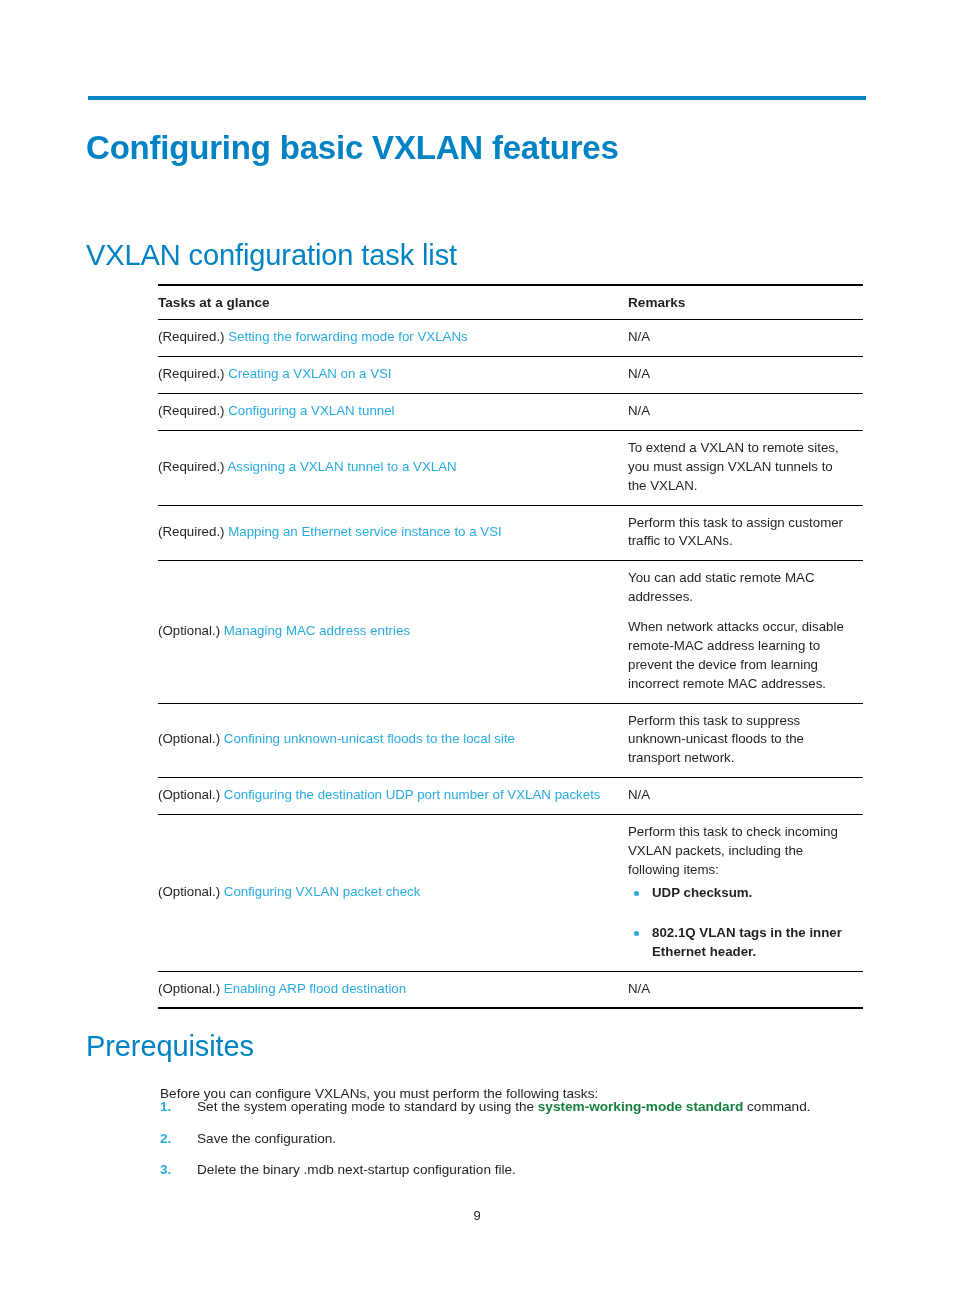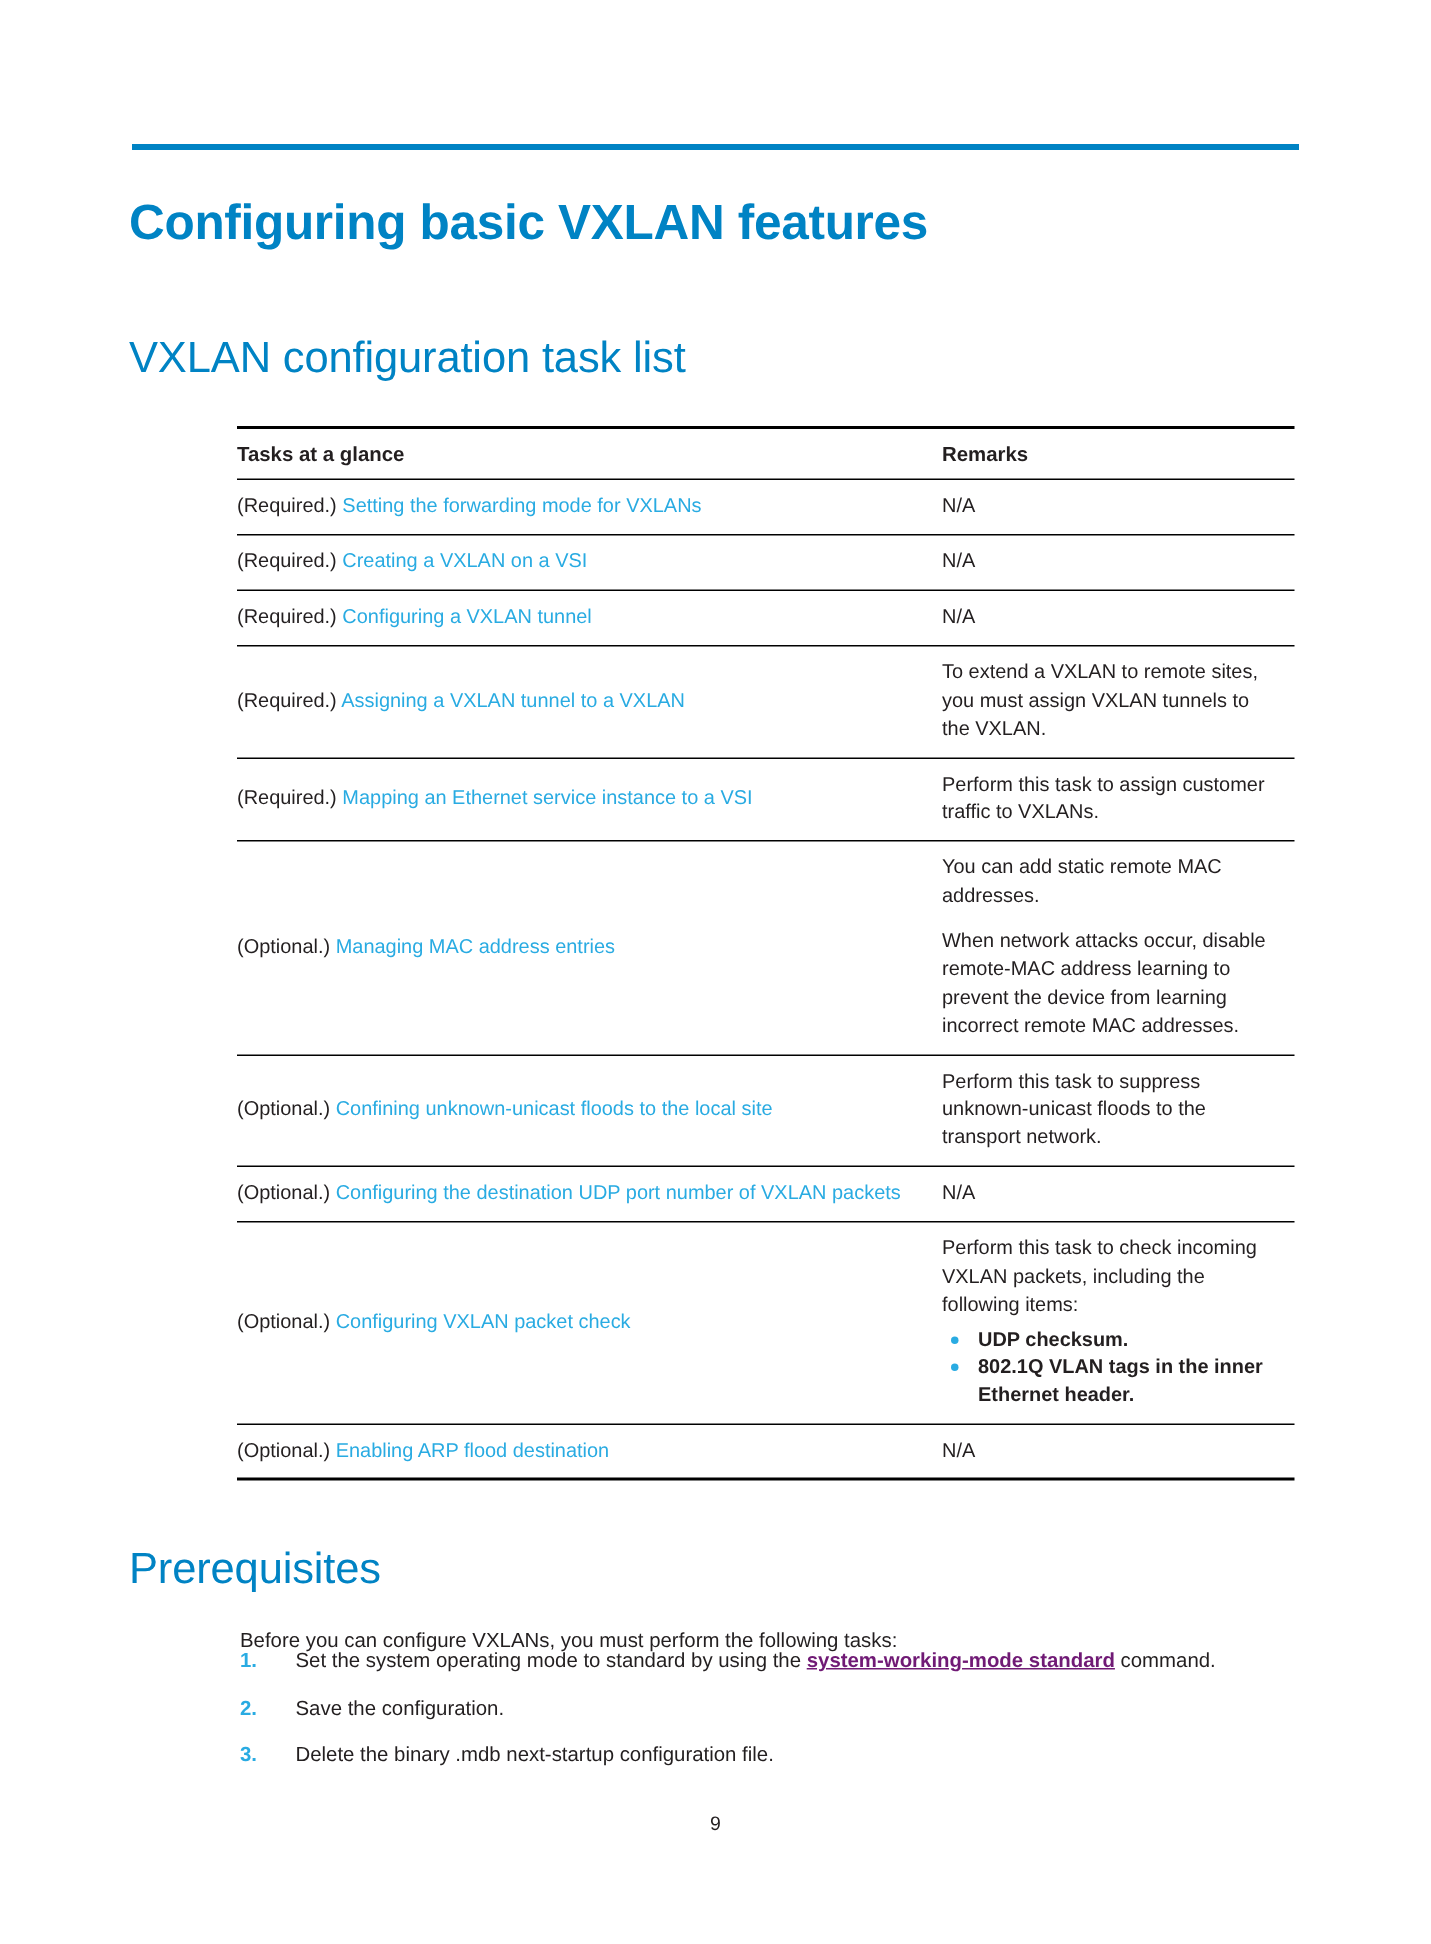--- a/index.html
+++ b/index.html
@@ -46,21 +46,21 @@
 
   .h2 {
     position: absolute;
     left: 86px;
     font-size: 29px;
     font-weight: normal;
     color: #0083c4;
     letter-spacing: -0.1px;
     line-height: 1.1;
   }
-  .h2.task-list { top: 200px; }
+  .h2.task-list { top: 216px; }
   .h2.prereq { top: 1007px; }
 
   
   .task-table {
     position: absolute;
     left: 158px;
     top: 284px;
     width: 705px;
     border-collapse: collapse;
     font-size: 13.3px;
@@ -108,21 +108,21 @@
 
   .rem-bullets {
     list-style: none;
     margin: 3px 0 0 0;
     padding: 0;
     font-weight: bold;
   }
   .rem-bullets li {
     position: relative;
     padding-left: 24px;
-    margin-top: 0;
+    margin-top: 22px;
     line-height: 1.4;
   }
   .rem-bullets li:first-child { margin-top: 4px; }
   .rem-bullets li .bullet-dot {
     position: absolute;
     left: 6px;
     top: 7px;
     width: 5px;
     height: 5px;
     border-radius: 50%;
@@ -156,21 +156,21 @@
   }
   .prereq-list li .num {
     position: absolute;
     left: 0;
     top: 0;
     width: 22px;
     text-align: left;
     color: #29abe2;
     font-weight: bold;
   }
-  .cmd { font-weight: bold; color: #701a75; text-decoration: underline; }
+  .cmd { font-weight: bold; color: #15803d; }
 
   .page-number {
     position: absolute;
     left: 0;
     top: 1208px;
     width: 954px;
     text-align: center;
     font-size: 13px;
     color: #231f20;
   }

